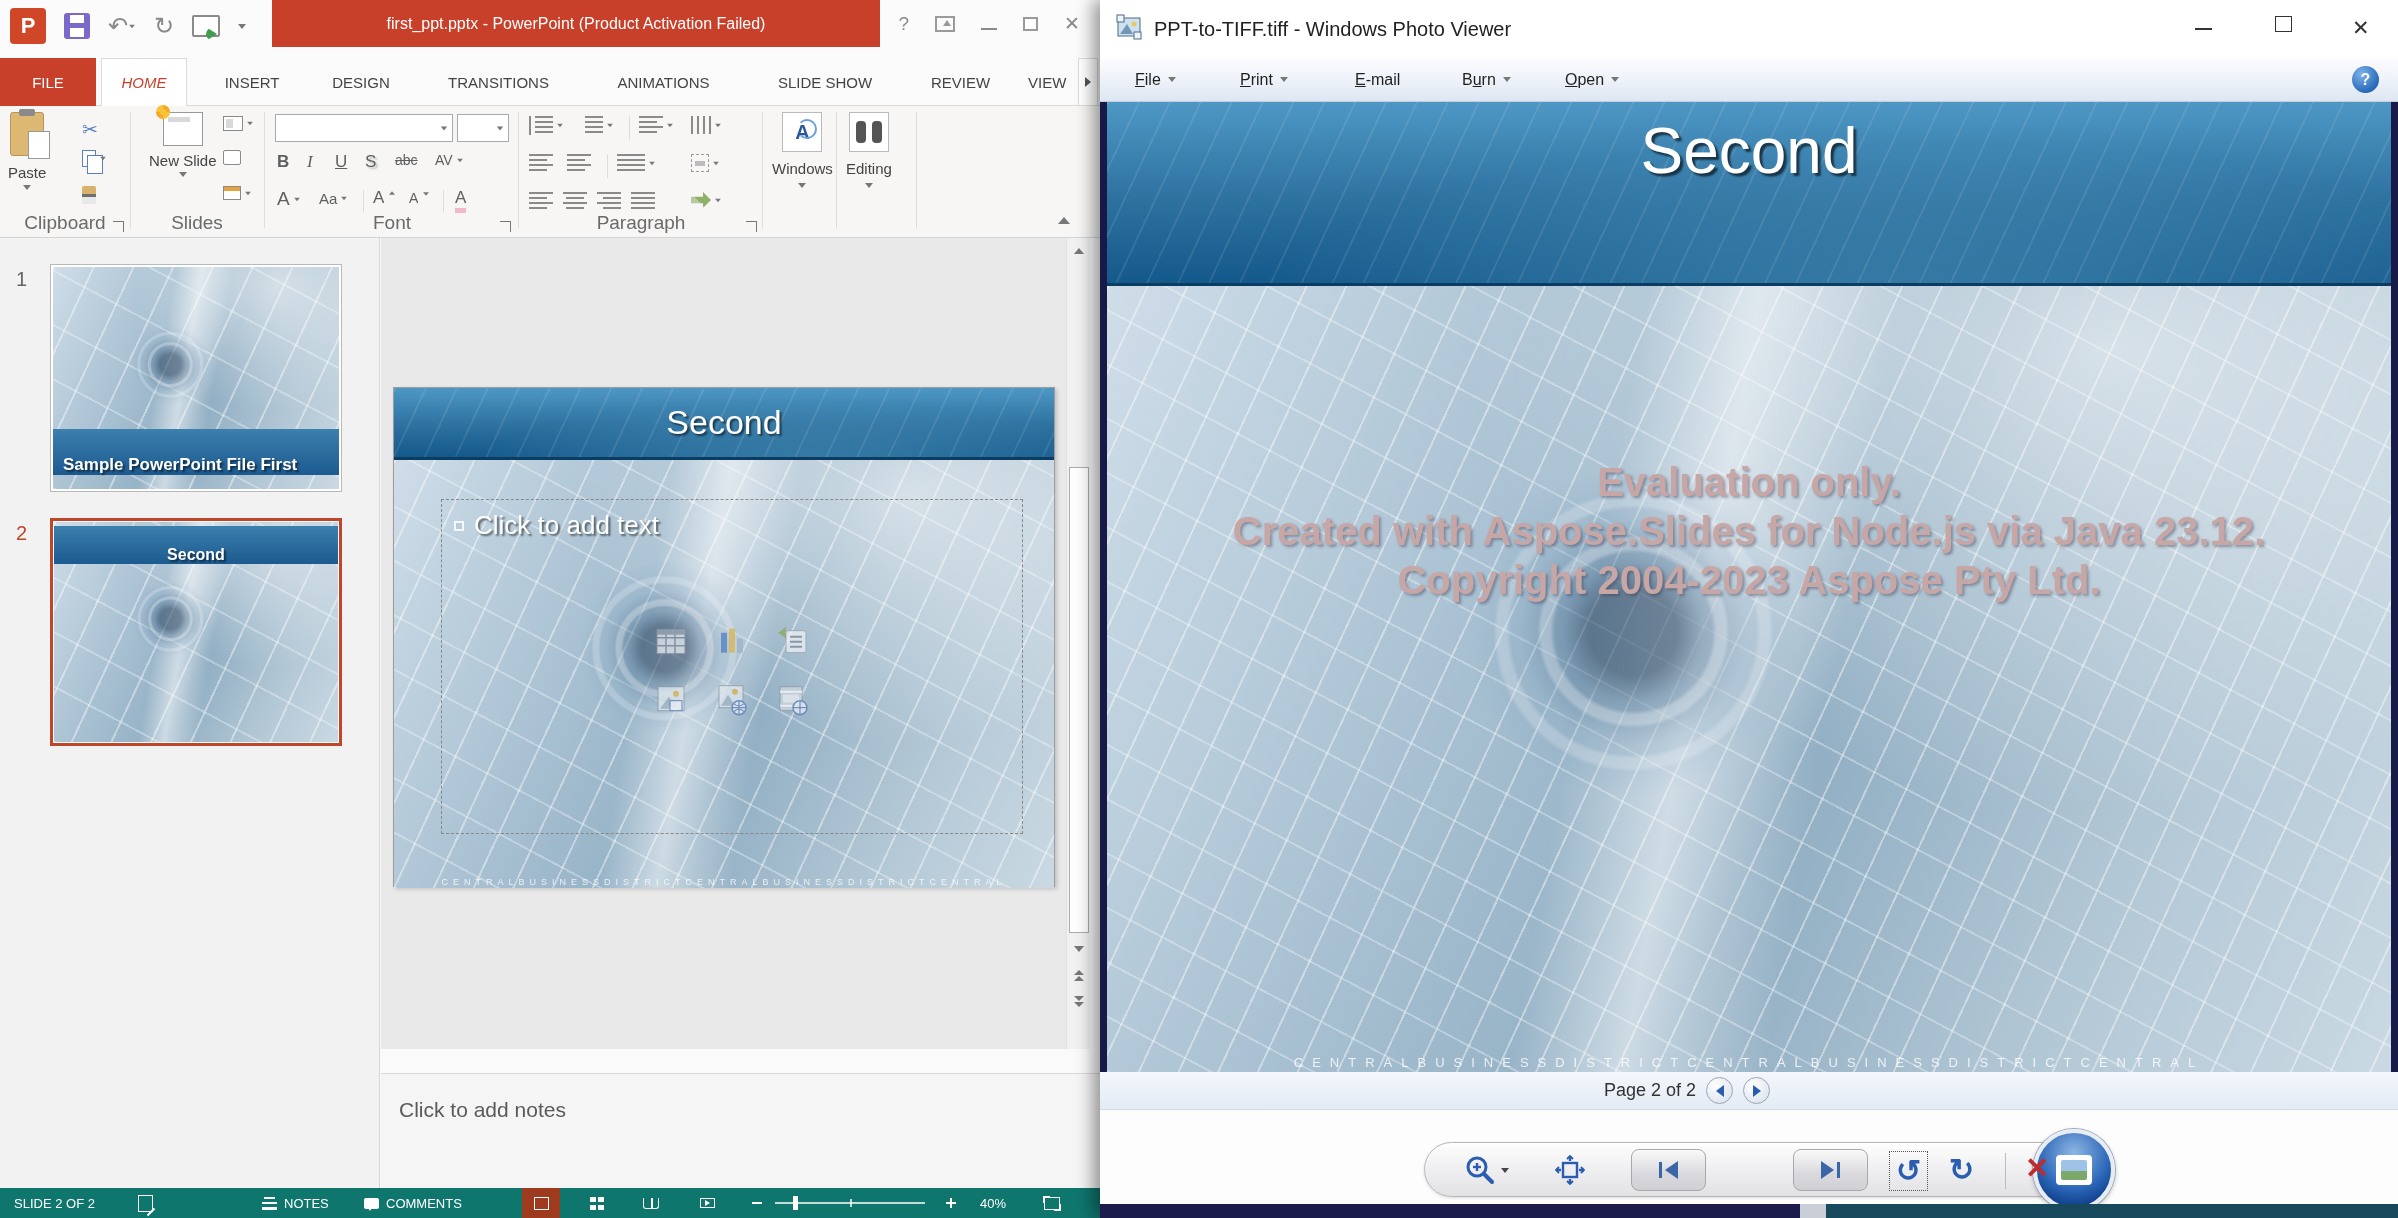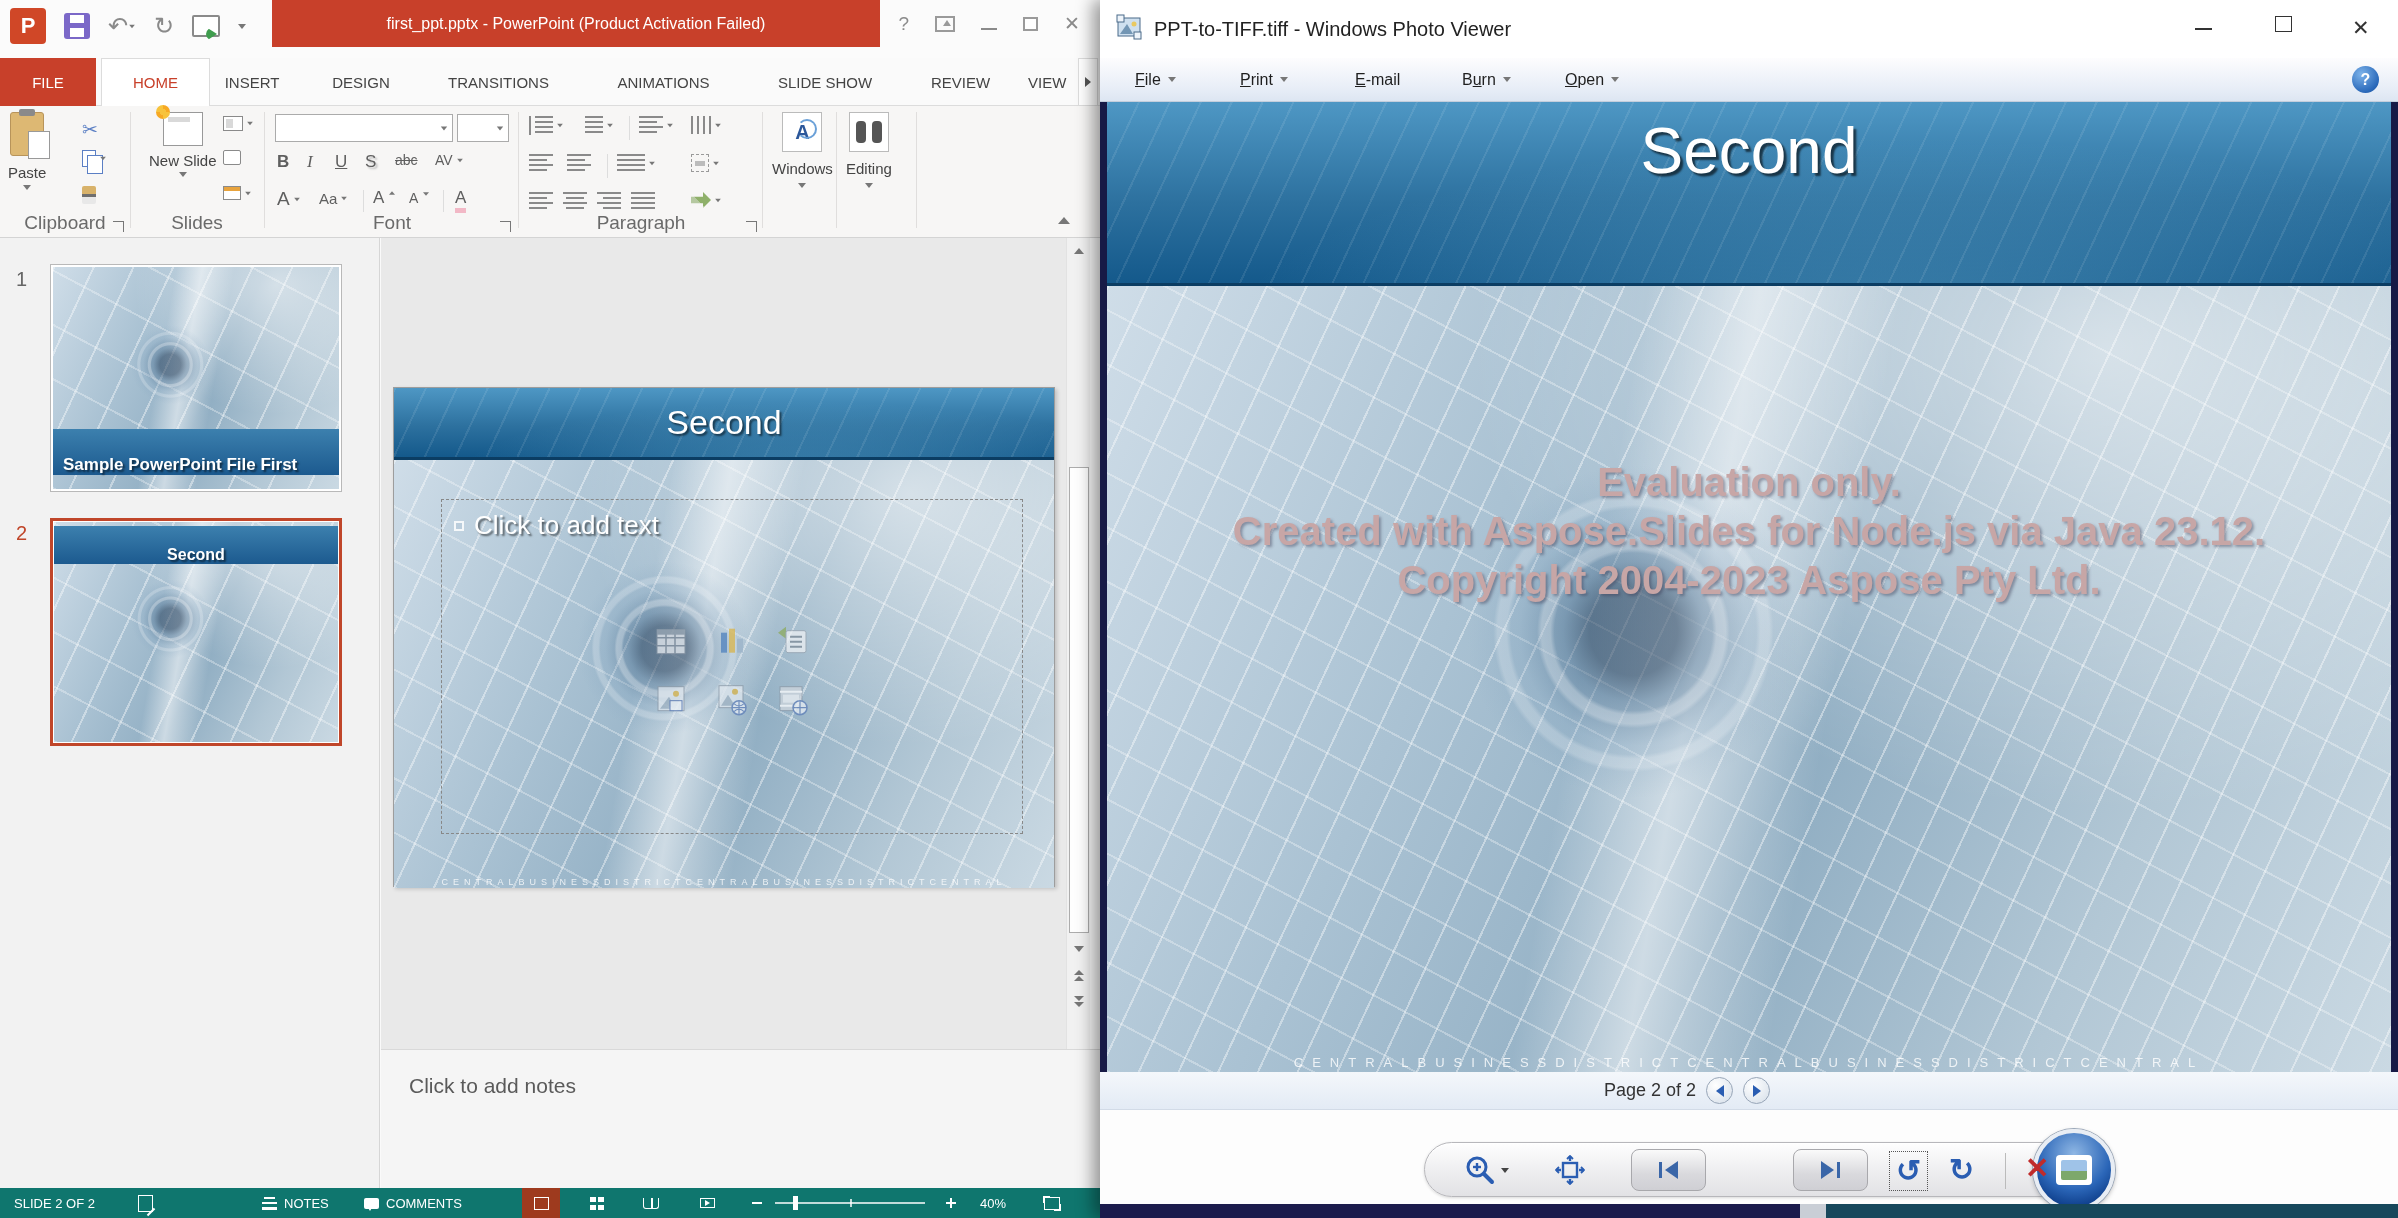--- a/index.html
+++ b/index.html
@@ -68,21 +68,21 @@
   .wc-restore{width:15px;height:14px;border:2px solid #9a9a9a;background:#fff;}
   .wc-close{font-size:19px;}
   .wc-ribbonopt{width:20px;height:16px;border:2px solid #9a9a9a;position:relative;}
   .wc-ribbonopt:after{content:"";position:absolute;left:6px;top:2px;border-left:4px solid transparent;
     border-right:4px solid transparent;border-bottom:6px solid #9a9a9a;}
 
   .ppt-tabs{position:absolute;left:0;top:58px;width:1100px;height:48px;background:#fafafa;
     border-bottom:1px solid #dcdcdc;font-size:15px;}
   .tab{position:absolute;top:0;height:48px;display:flex;align-items:center;justify-content:center;color:#444;}
   .tab-file{left:0;width:96px;background:#C8402A;color:#fff;}
-  .tab-home{left:101px;width:109px;background:#fff;border:1px solid #dcdcdc;border-bottom:none;color:#C8402A;}
+  .tab-home{left:101px;width:86px;background:#fff;border:1px solid #dcdcdc;border-bottom:none;color:#C8402A;font-style:italic;}
   .tab-scroll{position:absolute;left:1078px;top:0;width:20px;height:48px;border:1px solid #dcdcdc;background:#fff;
     display:flex;align-items:center;justify-content:center;}
   .tab-scroll i{width:0;height:0;border-top:5px solid transparent;border-bottom:5px solid transparent;border-left:6px solid #555;}
 
   .ppt-ribbon{position:absolute;left:0;top:106px;width:1100px;height:132px;background:#f7f6f5;
     border-bottom:1px solid #d4d4d4;font-size:15px;}
   .rgroup-label{position:absolute;bottom:4px;font-size:19px;color:#6a6a6a;width:100%;text-align:center;}
   .gdiv{position:absolute;top:6px;height:116px;width:1px;background:#e0dedd;}
   .launcher{position:absolute;bottom:6px;width:11px;height:11px;border-left:1px solid #777;border-bottom:1px solid #777;transform:rotate(180deg);}
   .bigbtn{position:absolute;top:6px;display:flex;flex-direction:column;align-items:center;color:#444;}
@@ -135,22 +135,22 @@
 
   
   .ppt-scroll{position:absolute;left:1066px;top:238px;width:24px;height:811px;background:#f1f1f1;border-left:1px solid #e2e2e2;}
   .sbtn{position:absolute;left:2px;width:20px;height:22px;background:#f1f1f1;display:flex;align-items:center;justify-content:center;}
   .sthumb{position:absolute;left:2px;top:229px;width:20px;height:466px;background:#fefefe;border:1px solid #acacac;}
   .chev{display:flex;flex-direction:column;align-items:center;gap:1px;}
   .chev i{width:0;height:0;border-left:5px solid transparent;border-right:5px solid transparent;}
   .chev.up i{border-bottom:5px solid #777;} .chev.down i{border-top:5px solid #777;}
 
   
-  .ppt-notes{position:absolute;left:381px;top:1049px;width:719px;height:139px;background:#f5f5f5;
-    border-top:1px solid #d9d9d9;color:#5a5a5a;font-size:21px;padding:24px 0 0 28px;}
+  .ppt-notes{position:absolute;left:381px;top:1073px;width:719px;height:139px;background:#f5f5f5;
+    border-top:1px solid #d9d9d9;color:#5a5a5a;font-size:21px;padding:24px 0 0 18px;}
 
   
   .ppt-status{position:absolute;left:0;top:1188px;width:1100px;height:30px;background:#0f766e;color:#fff;
     font-size:13px;display:flex;align-items:center;}
   .st{position:absolute;display:flex;align-items:center;gap:7px;color:#fff;}
   .spell-ic{width:15px;height:17px;border:1.5px solid #fff;position:relative;background:transparent;}
   .spell-ic:after{content:"";position:absolute;right:-4px;bottom:-2px;width:10px;height:2px;background:#fff;transform:rotate(-45deg);}
   .notes-ic{width:15px;height:13px;background:
     linear-gradient(#fff,#fff) 2px 0/11px 2px no-repeat,
     linear-gradient(#fff,#fff) 0 5px/15px 2px no-repeat,

